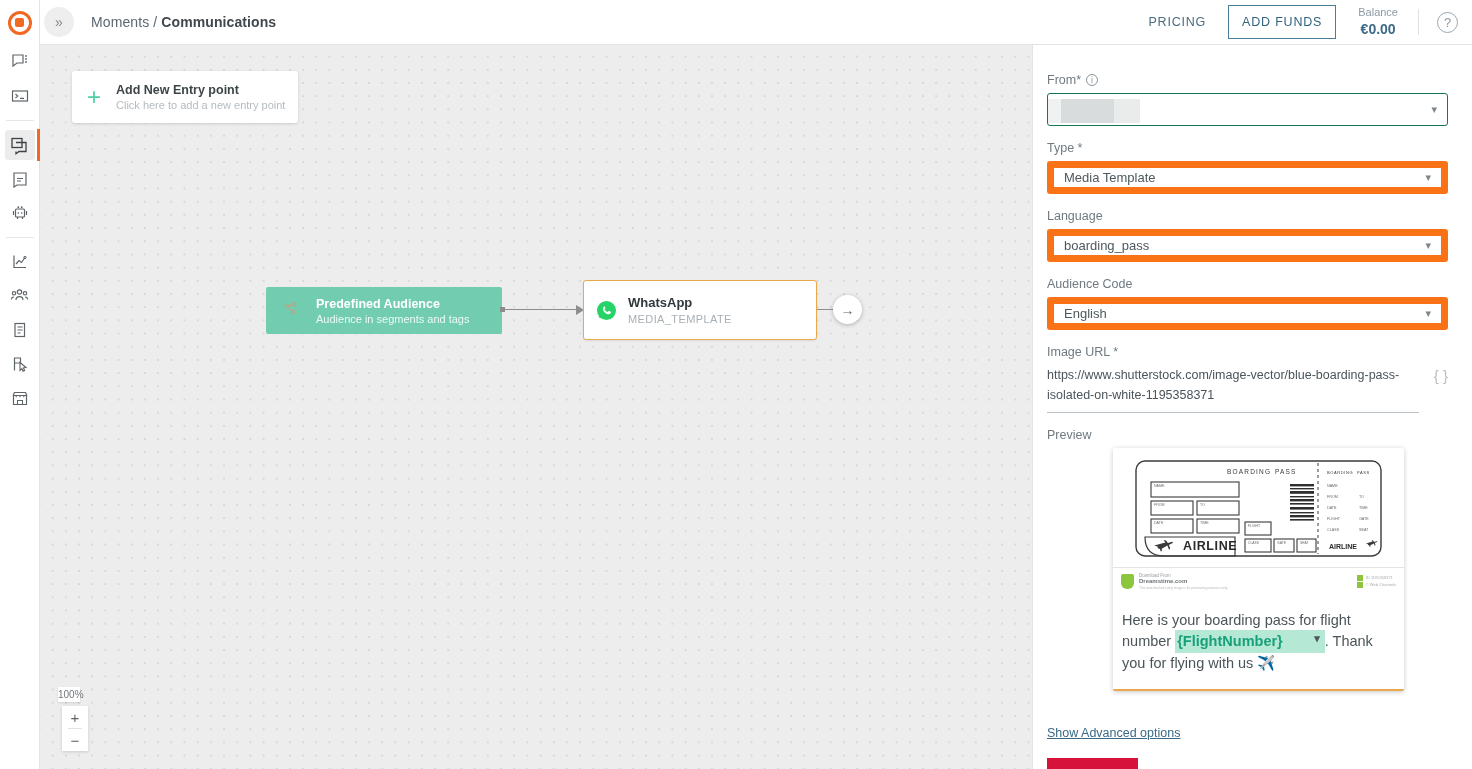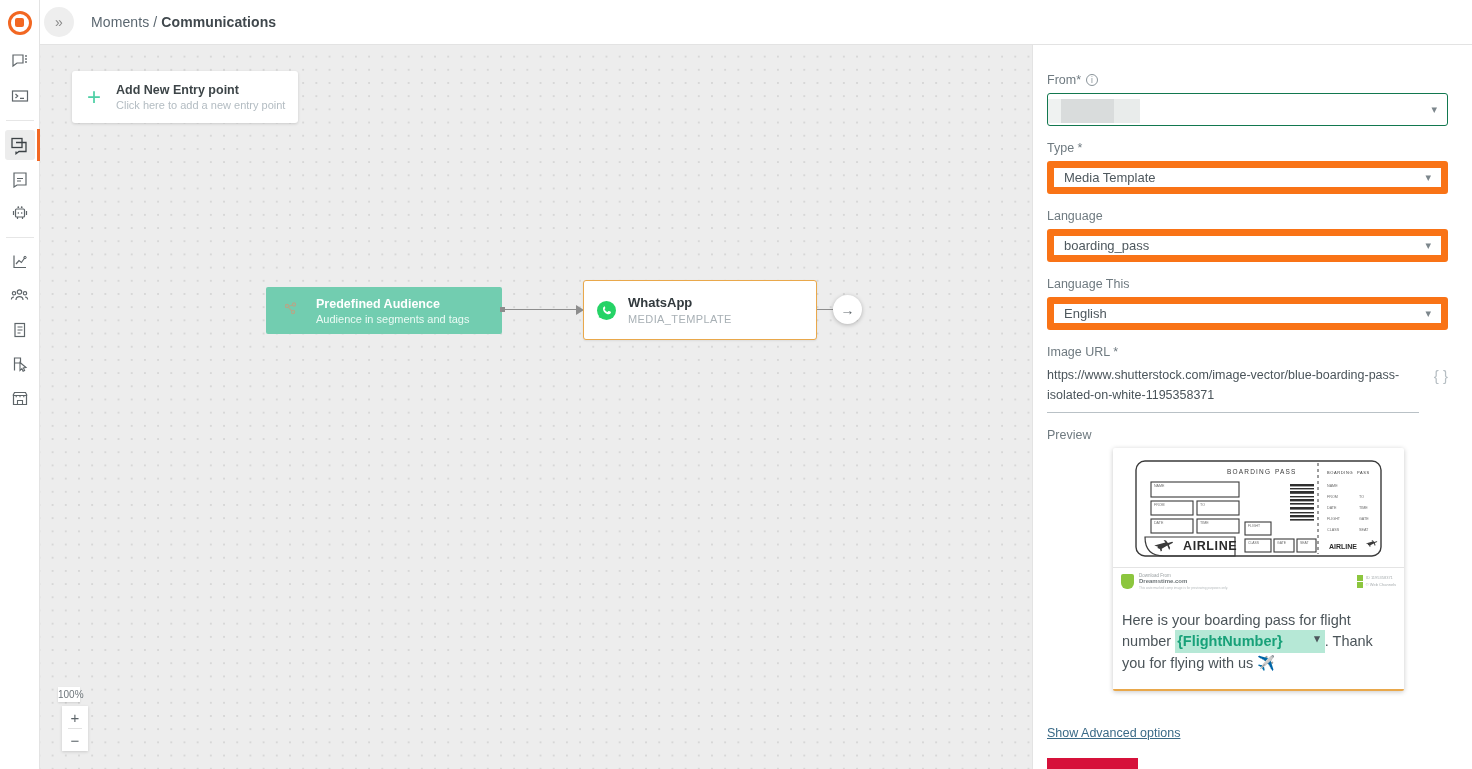--- a/index.html
+++ b/index.html
@@ -289,20 +289,32 @@
 
   <div id="topbar">
     <div id="collapse-btn">
       <span>»</span>
     </div>
     <div id="breadcrumb">
       <span>Moments</span>
       <span class="sep">/</span>
       <span class="cur">Communications</span>
     </div>
+    <div id="topbar-right">
+      <span id="pricing-link">PRICING</span>
+      <button id="add-funds-btn">ADD FUNDS</button>
+      <div id="balance">
+        <div class="lbl">Balance</div>
+        <div class="val">€0.00</div>
+      </div>
+      <div class="vdiv"></div>
+      <div id="help-btn">
+        <span>?</span>
+      </div>
+    </div>
   </div>
 
   <div id="canvas">
 
     <div id="entry-card">
       <div id="entry-plus">+</div>
       <div id="entry-txt">
         <div class="t">Add New Entry point</div>
         <div class="s">Click here to add a new entry point</div>
       </div>
@@ -381,21 +393,21 @@
 
     <div class="fld">
       <div class="flabel">Language</div>
       <div class="select">
         <span>boarding_pass</span>
         <span class="chev">▾</span>
       </div>
     </div>
 
     <div class="fld">
-      <div class="flabel">Language This</div>
+      <div class="flabel">Audience Code</div>
       <div class="select">
         <span>English</span>
         <span class="chev">▾</span>
       </div>
     </div>
 
     <div class="fld">
       <div class="flabel">Image URL *</div>
       <div id="url-row">
         <div class="underline-input">https://www.shutterstock.com/image-vector/blue-boarding-pass-isolated-on-white-1195358371</div>

